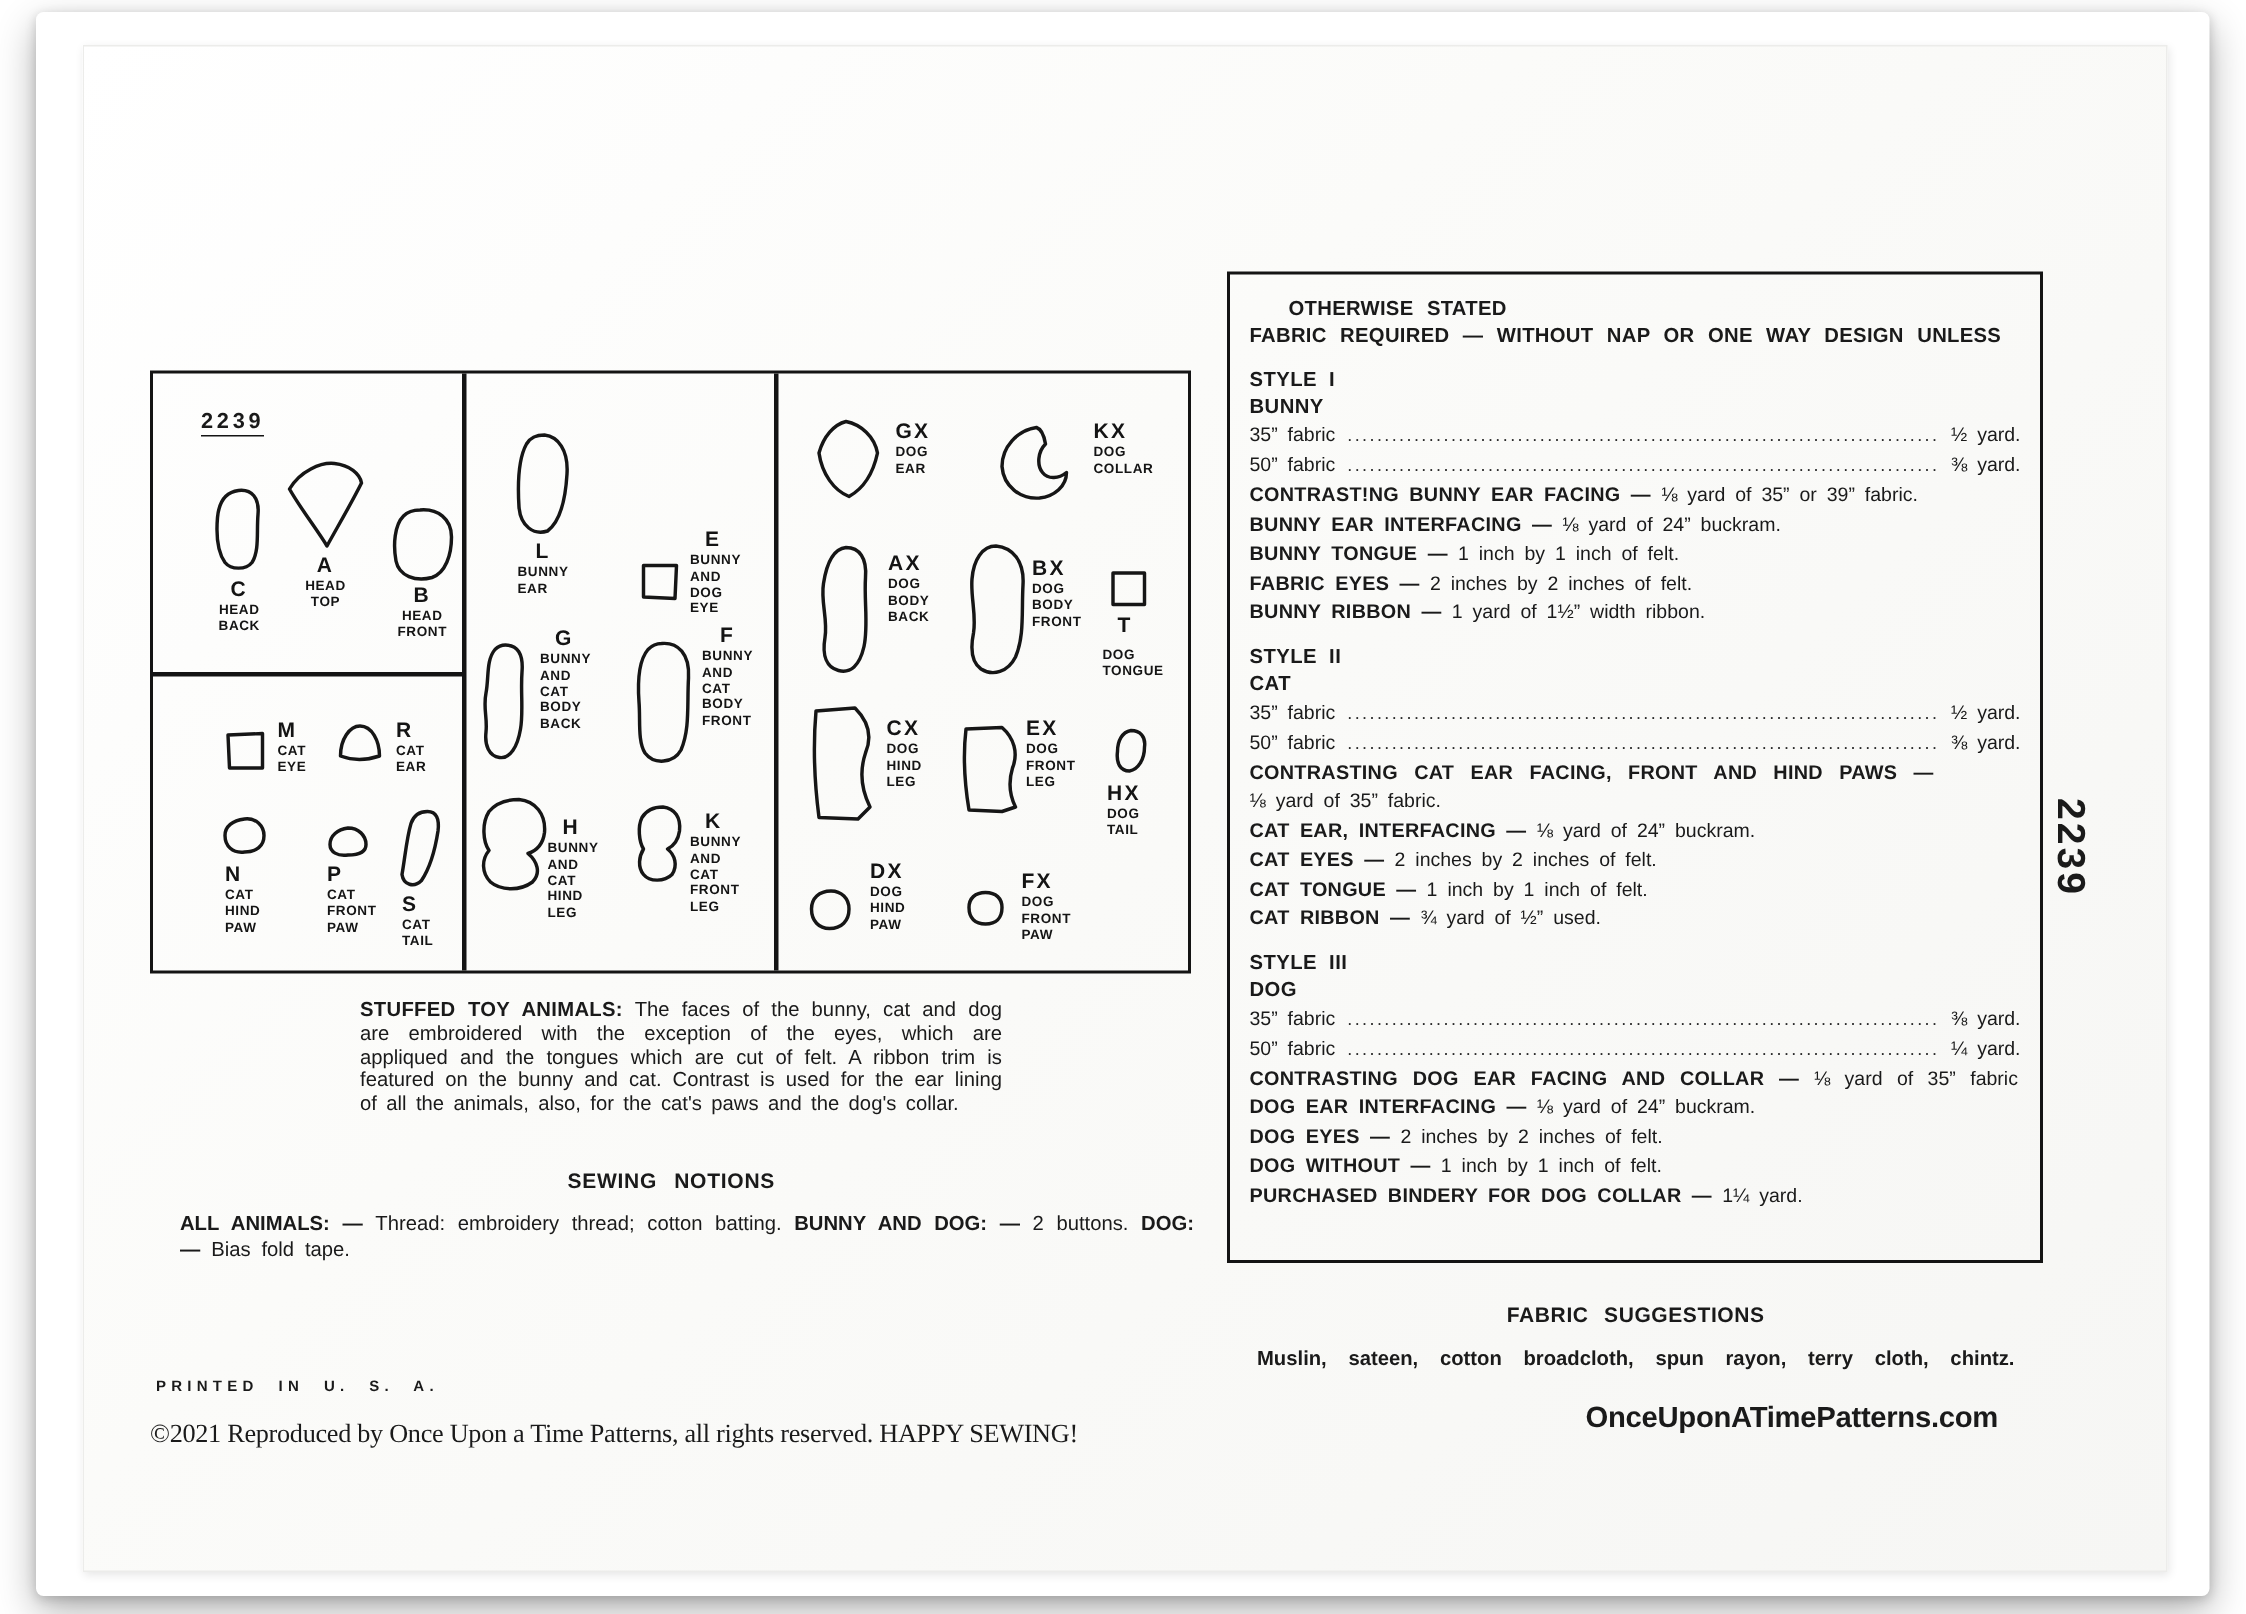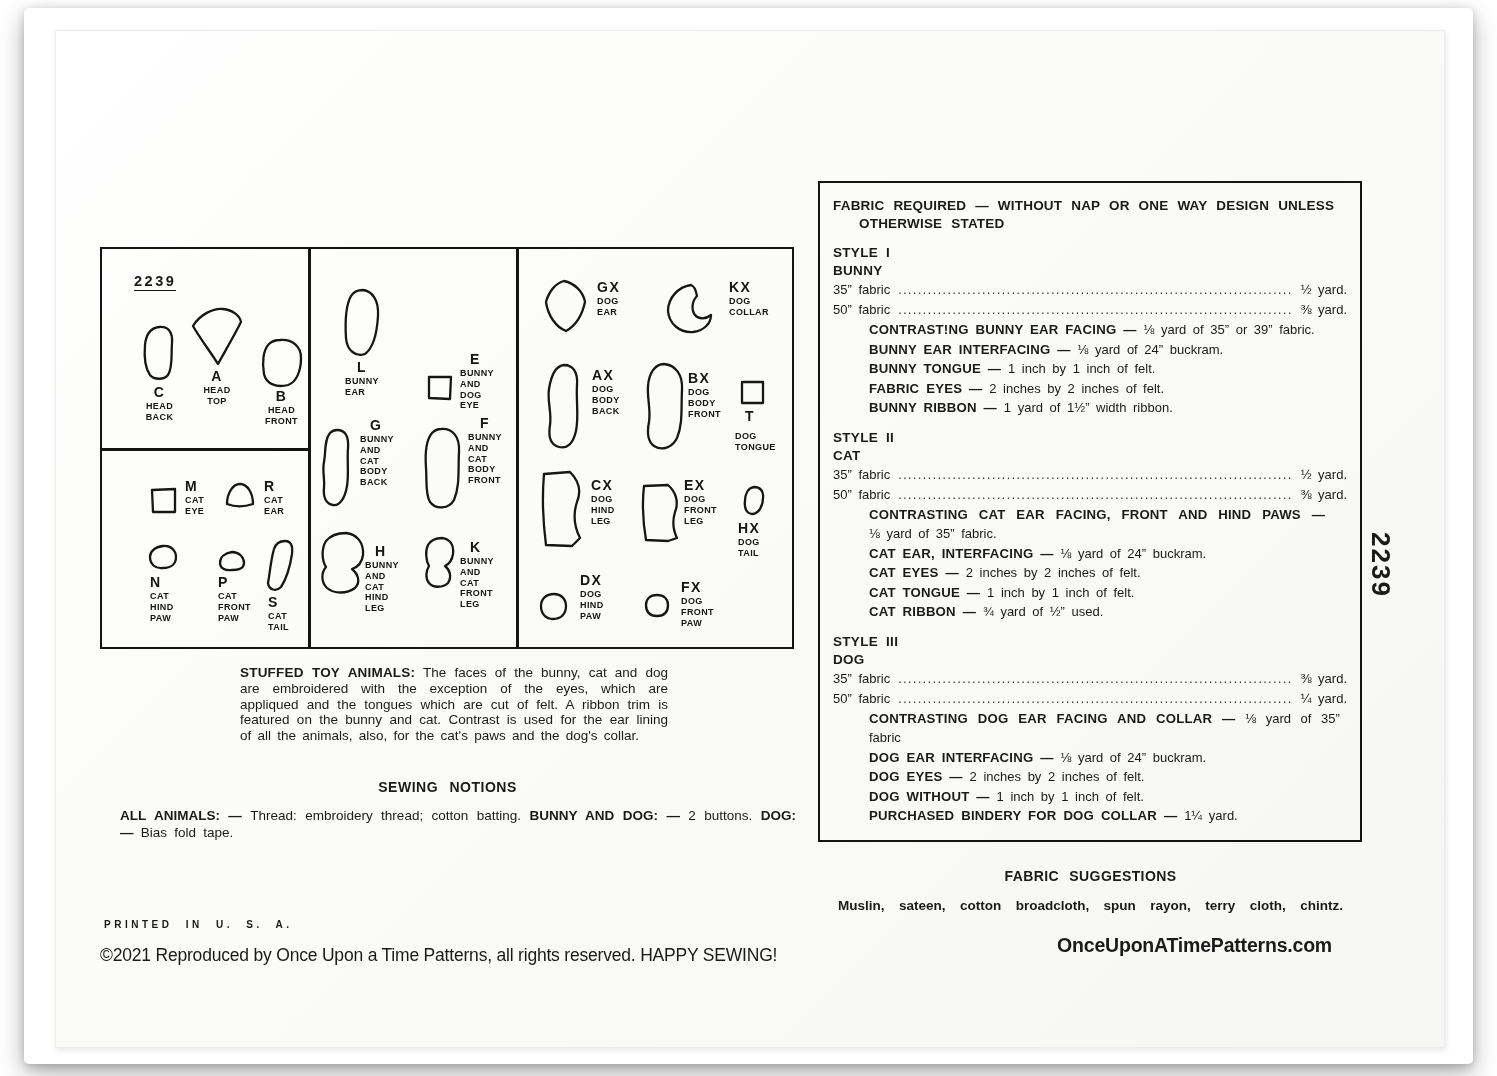--- a/index.html
+++ b/index.html
@@ -38,36 +38,36 @@
   .fb-head{font-weight:bold;font-size:13.5px;line-height:18px;word-spacing:5px;letter-spacing:.2px;}
   .fb-head2{padding-left:26px;}
   .style-block{margin-top:11px;}
   .style-label,.animal-label{font-weight:bold;font-size:13.5px;line-height:18px;word-spacing:4px;letter-spacing:.3px;}
   .yard-row{display:flex;align-items:baseline;font-size:13px;line-height:19px;word-spacing:3px;}
   .yard-label{white-space:nowrap;}
   .dots{flex:1;overflow:hidden;white-space:nowrap;margin:0 8px;color:#2a2a2a;}
   .dots::after{content:"....................................................................................................................";
     letter-spacing:1.6px;font-size:12px;}
   .yard-value{white-space:nowrap;}
-  .fitem{font-size:13px;line-height:19.5px;word-spacing:3px;margin-left:36px;}
+  .fitem{font-size:13px;line-height:19.5px;word-spacing:3px;}
   .fitem b{font-size:13.2px;letter-spacing:.2px;word-spacing:3px;}
   .fitem.bblock b{display:block;word-spacing:7px;}
   .fitem.wide{word-spacing:6px;}
   .fitem.wide b{word-spacing:6px;}
   
   .notes-para{position:absolute;left:240px;top:665px;width:428px;text-align:justify;
     font-size:13.5px;line-height:15.8px;word-spacing:2.5px;}
   .notes-para b{letter-spacing:.2px;}
   .sewing-title{position:absolute;left:100px;top:779px;width:695px;text-align:center;
     font-weight:bold;font-size:14px;letter-spacing:.5px;word-spacing:7px;}
   .notions{position:absolute;left:120px;top:808px;width:676px;text-align:justify;
     font-size:13.5px;line-height:16.5px;word-spacing:3.5px;}
   .printed{position:absolute;left:104px;top:919px;font-size:10px;font-weight:bold;
     letter-spacing:3.5px;word-spacing:7px;text-align:center;}
-  .copyright{position:absolute;left:100px;top:945px;width:720px;font-size:17.5px;letter-spacing:-.2px;}
+  .copyright{position:absolute;left:100px;top:945px;width:720px;font-size:17.5px;letter-spacing:-.2px;font-family:Liberation Serif, serif;}
   
   .fsug-title{position:absolute;left:818px;top:868px;width:545px;text-align:center;
     font-weight:bold;font-size:14px;letter-spacing:.4px;word-spacing:6px;}
   .fsug-line{position:absolute;left:838px;top:898px;width:505px;font-weight:bold;font-size:13.5px;
     word-spacing:4px;text-align:justify;text-align-last:justify;}
   .website{position:absolute;left:818px;top:934px;width:514px;text-align:right;
     font-weight:bold;font-size:19.5px;letter-spacing:-.2px;}
   .side-num{position:absolute;left:1336px;top:552px;width:90px;height:26px;line-height:26px;
     font-size:26px;font-weight:bold;text-align:center;letter-spacing:2px;transform:rotate(90deg);}
 </style>
@@ -316,22 +316,22 @@
     </svg>
   <div class="plabel" style="left:579px;top:331px;width:48px">
     <div class="pletter">FX</div>
     <div class="pname">DOG
 FRONT
 PAW</div>
   </div>
 </div>
 
 <div class="fbox">
+  <div class="fb-head fb-head2">OTHERWISE STATED</div>
   <div class="fb-head">FABRIC REQUIRED — WITHOUT NAP OR ONE WAY DESIGN UNLESS</div>
-  <div class="fb-head fb-head2">OTHERWISE STATED</div>
 
   <div class="style-block">
     <div class="style-label">STYLE I</div>
     <div class="animal-label">BUNNY</div>
     <div class="yard-row">
       <span class="yard-label">35”  fabric</span>
       <span class="dots"></span>
       <span class="yard-value">½  yard.</span>
     </div>
     <div class="yard-row">

